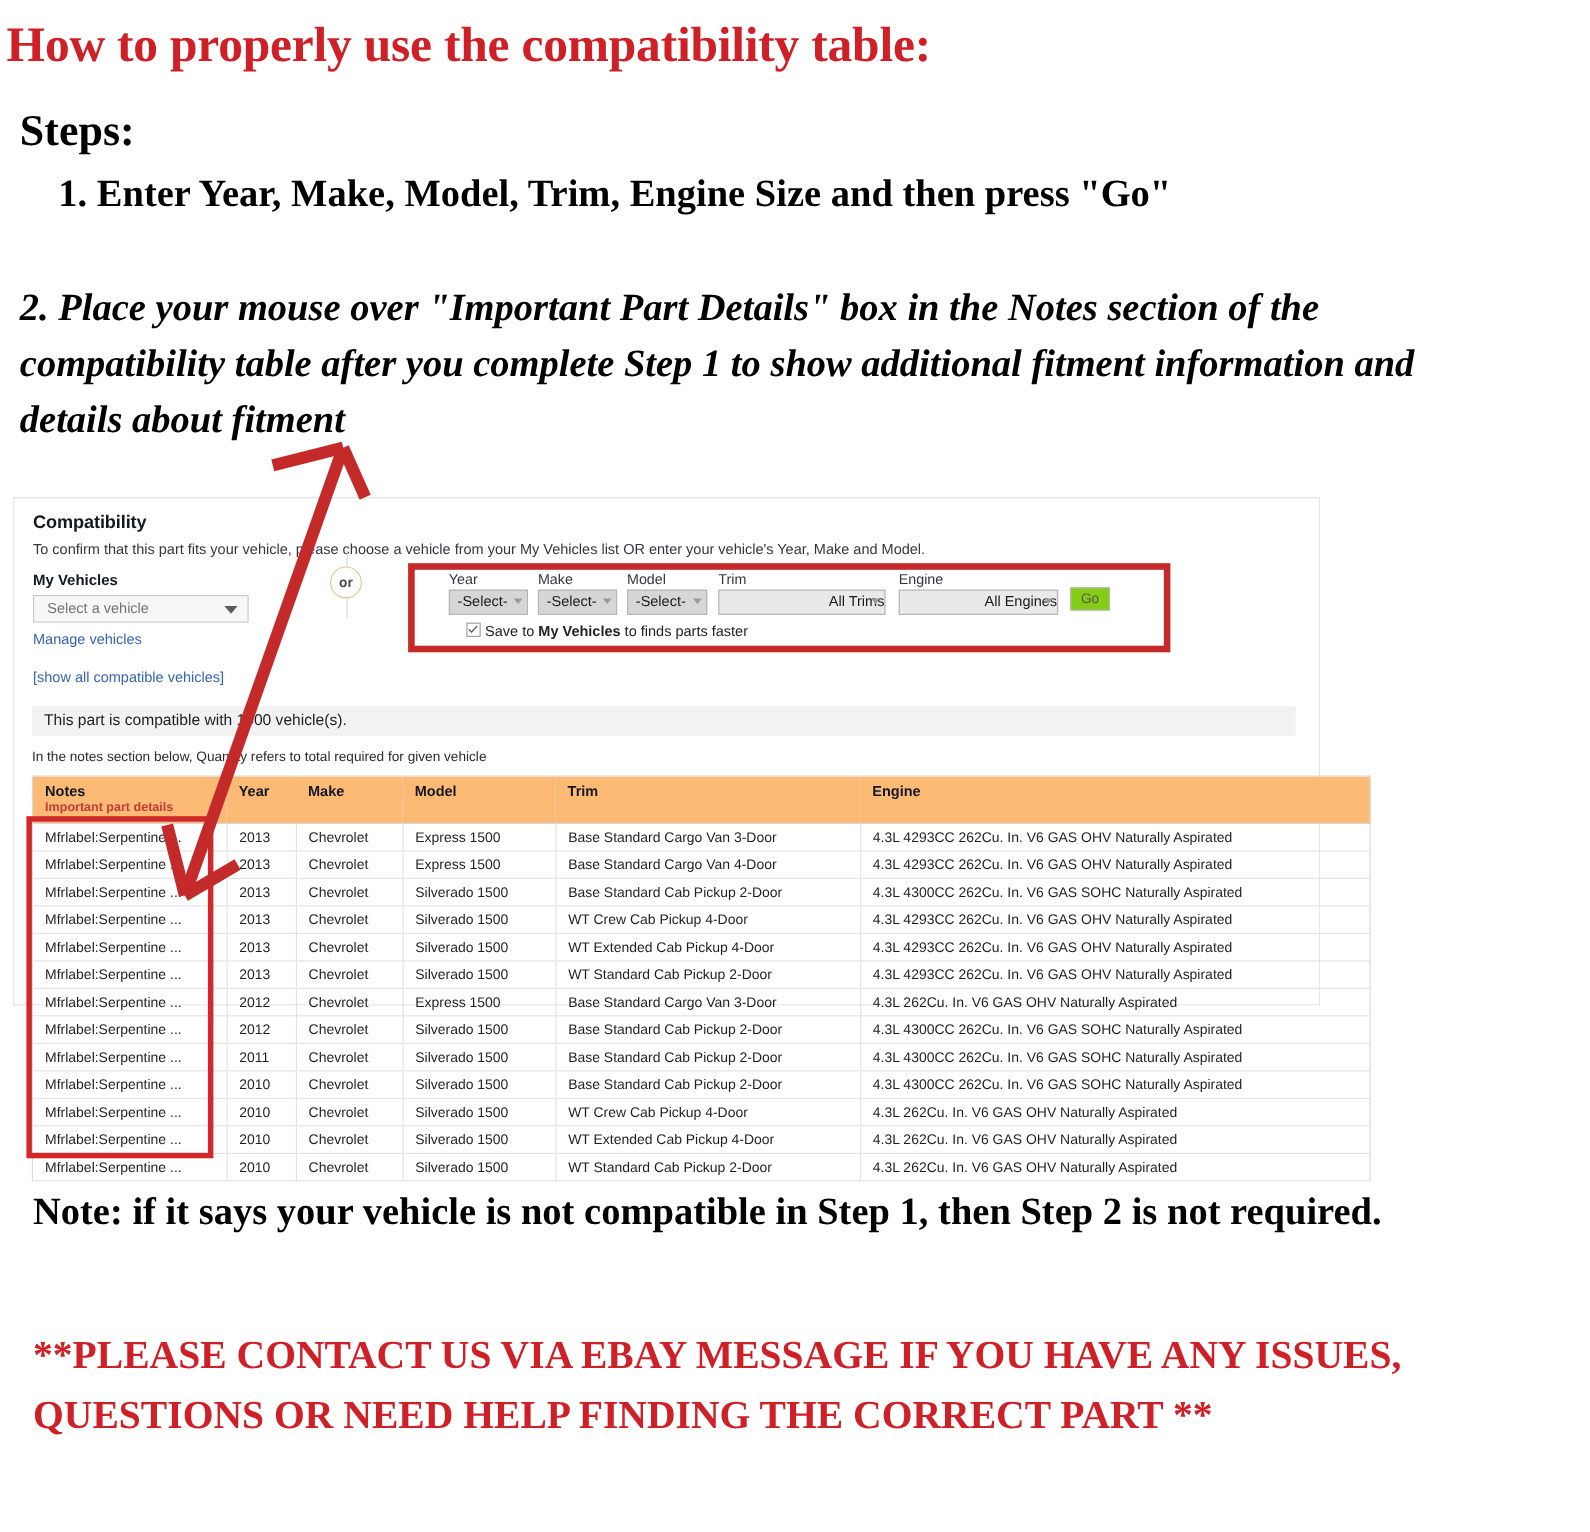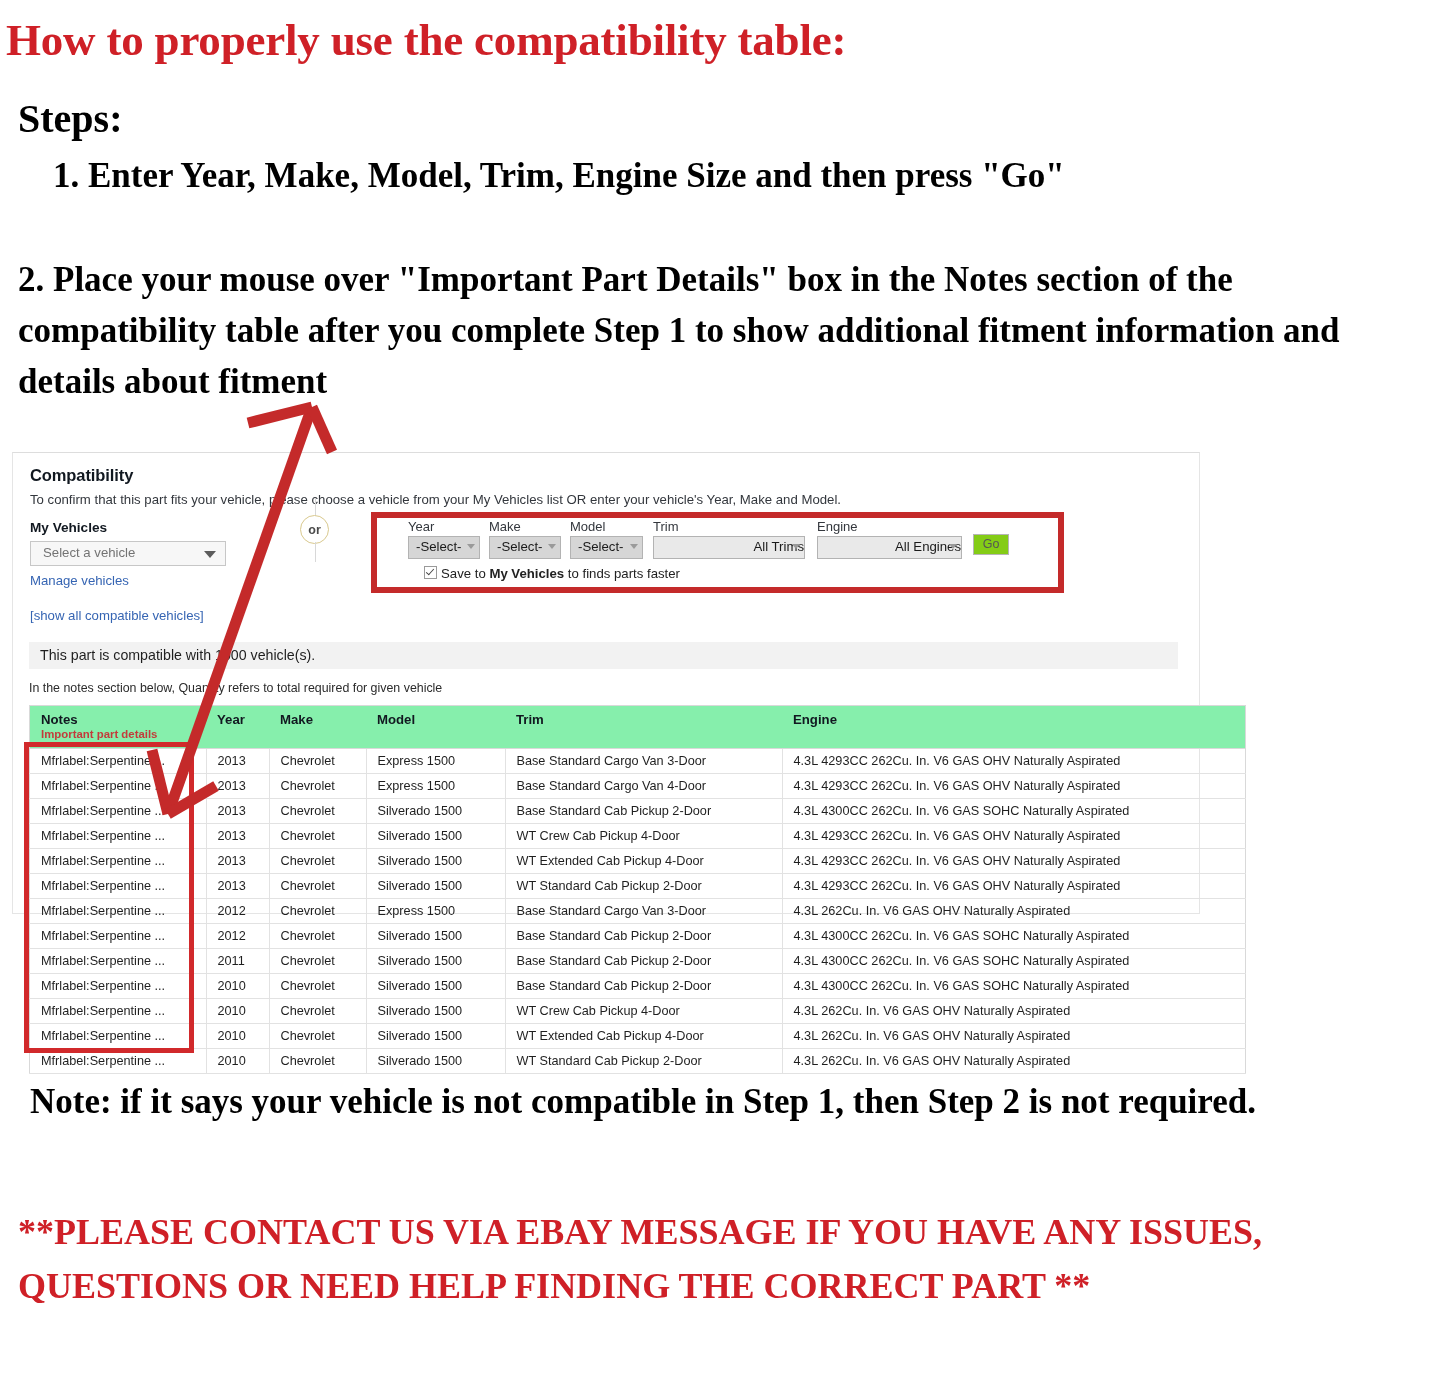--- a/index.html
+++ b/index.html
@@ -52,20 +52,21 @@
   .step2 {
     position: absolute;
     left: 18px;
     top: 255px;
     width: 1330px;
     font-family: "Liberation Serif", serif;
     font-weight: bold;
     font-size: 35px;
     line-height: 1.45;
     color: #000000;
+    font-style: italic;
   }
 
   
   .panel {
     position: absolute;
     left: 12px;
     top: 452px;
     width: 1188px;
     height: 462px;
     background: #ffffff;
@@ -267,21 +268,21 @@
   
   .ctable {
     position: absolute;
     left: 29px;
     top: 705px;
     width: 1149px;
     border-collapse: collapse;
     table-layout: fixed;
   }
   .ctable th {
-    background: #86efac;
+    background: #fdba74;
     border: 1px solid #d9d9d9;
     border-left: none;
     border-right: none;
     text-align: left;
     padding: 6px 0 5px 11px;
     font-size: 13.2px;
     font-weight: bold;
     color: #111820;
     vertical-align: top;
     height: 31px;
@@ -344,21 +345,21 @@
     top: 1077px;
     width: 1340px;
     font-family: "Liberation Serif", serif;
     font-weight: bold;
     font-size: 35px;
     line-height: 1.45;
     color: #000000;
   }
   .contact-text {
     position: absolute;
-    left: 18px;
+    left: 30px;
     top: 1205px;
     width: 1330px;
     font-family: "Liberation Serif", serif;
     font-weight: bold;
     font-size: 36px;
     line-height: 1.5;
     color: #cf2027;
   }
 </style>
 </head>

